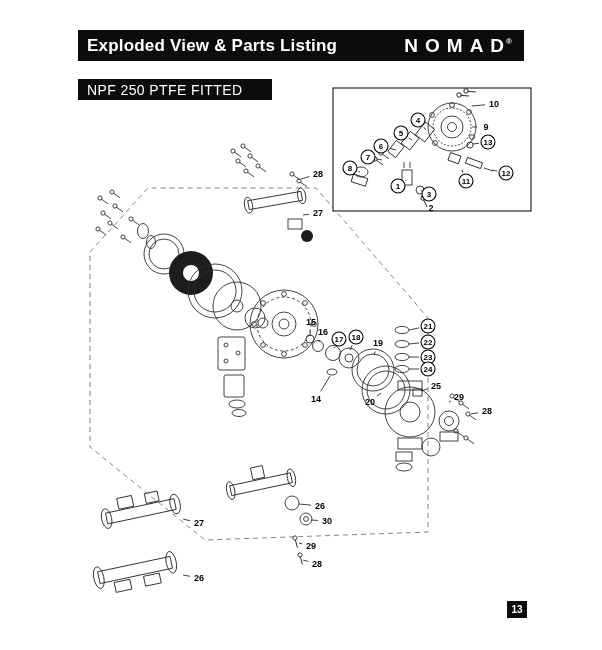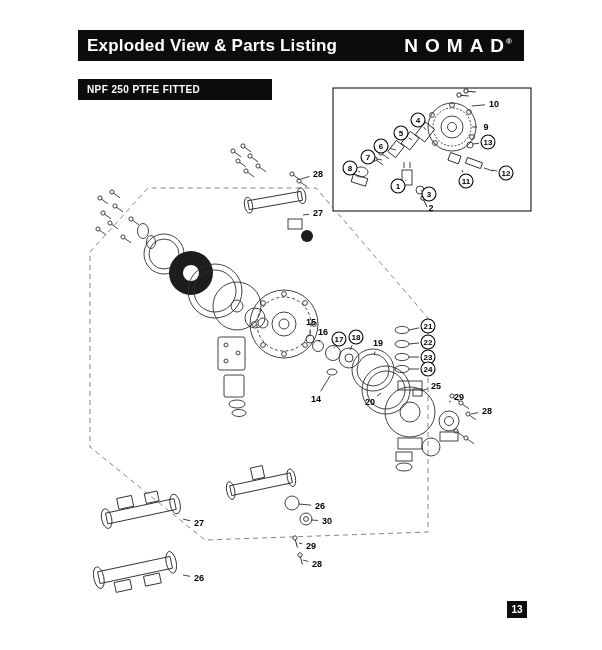--- a/index.html
+++ b/index.html
@@ -5,21 +5,21 @@
   html,body{margin:0;padding:0;}
   body{width:602px;height:650px;background:#ffffff;font-family:"Liberation Sans",sans-serif;overflow:hidden;}
   .page{position:relative;width:602px;height:468px;background:#ffffff;}
   .diagram-svg{position:absolute;left:0;top:0;z-index:1;}
   .title-bar{position:absolute;left:78px;top:30px;width:446px;height:31px;background:#0c0c0c;color:#ffffff;display:flex;align-items:center;justify-content:space-between;padding:0 12px 0 9px;box-sizing:border-box;z-index:2;}
   .title-text{font-size:17px;font-weight:bold;letter-spacing:0.2px;}
   .logo{display:flex;align-items:flex-start;font-weight:bold;}
   .logo-text{font-size:19px;letter-spacing:7px;font-weight:bold;text-align:center;}
   .logo-mark{font-size:8px;margin-left:-5px;margin-top:2px;}
   .model-bar{position:absolute;left:78px;top:79px;width:194px;height:21px;background:#0c0c0c;color:#ffffff;display:flex;align-items:center;padding:0 9px;box-sizing:border-box;z-index:2;}
-  .model-text{font-size:10px;font-weight:bold;letter-spacing:0.4px;}
+  .model-text{font-size:14px;font-weight:normal;letter-spacing:0.4px;}
   .page-num{position:absolute;left:507px;top:601px;width:20px;height:17px;background:#0c0c0c;color:#ffffff;display:flex;align-items:center;justify-content:center;font-size:10px;font-weight:bold;z-index:2;}
   .art{stroke:#2e2e2e;fill:none;stroke-width:0.9;}
   .dashed{stroke:#666666;fill:none;stroke-width:0.8;stroke-dasharray:5 4;}
   .leader{stroke:#111111;stroke-width:0.8;}
   .callout-circle{fill:#ffffff;stroke:#000000;stroke-width:1.1;}
   .callout-num{font-family:"Liberation Sans",sans-serif;font-size:9px;font-weight:bold;fill:#000000;text-anchor:middle;}
   .callout-num.small{font-size:8px;}
 </style>
 </head>
 <body>

